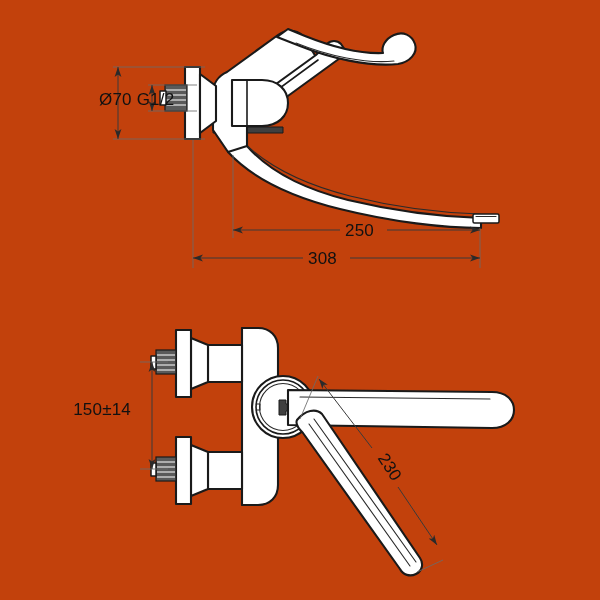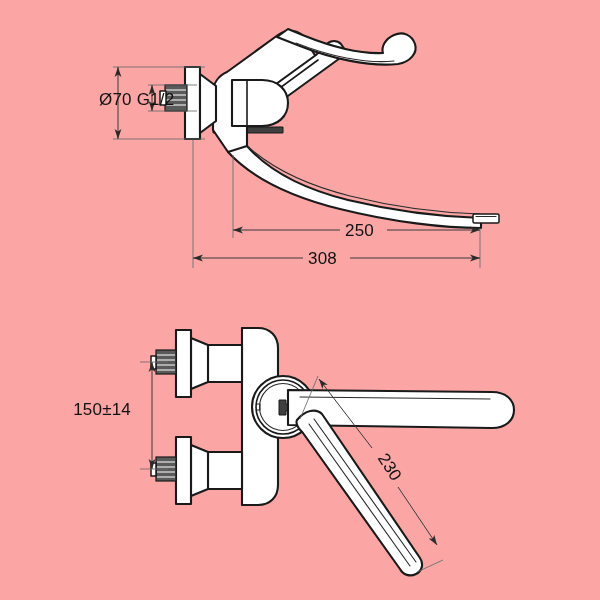--- a/index.html
+++ b/index.html
@@ -10,21 +10,21 @@
   body {
     width: 600px;
     height: 600px;
     overflow: hidden;
     font-family: "Liberation Sans", sans-serif;
   }
   #sheet {
     position: relative;
     width: 600px;
     height: 600px;
-    background: #fca5a5;
+    background: #c2410c;
   }
   svg#drawing {
     display: block;
     width: 600px;
     height: 600px;
   }
   .outline {
     fill: #ffffff;
     stroke: #1a1a1a;
     stroke-width: 2.1;

